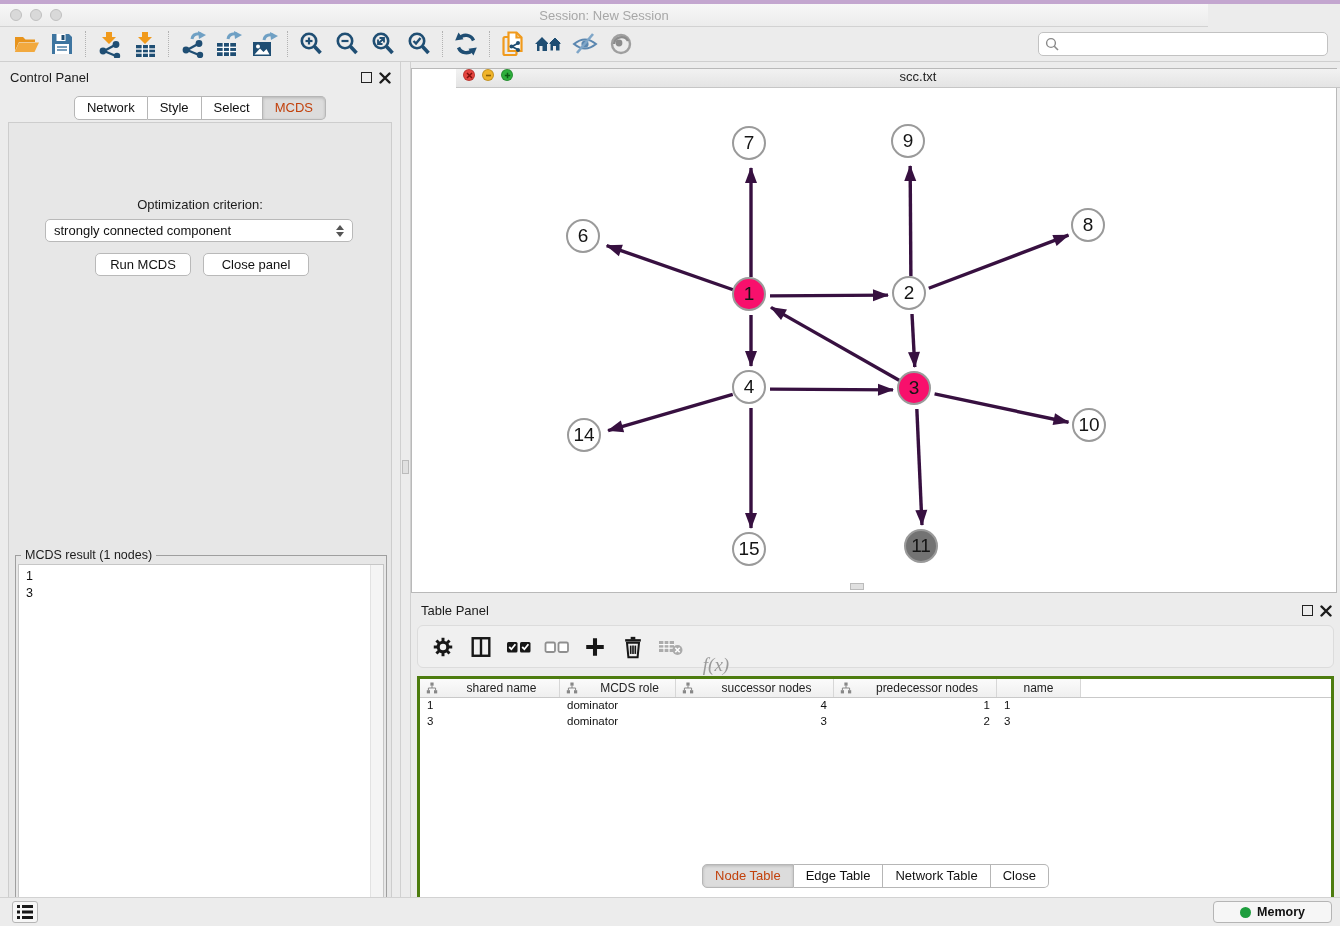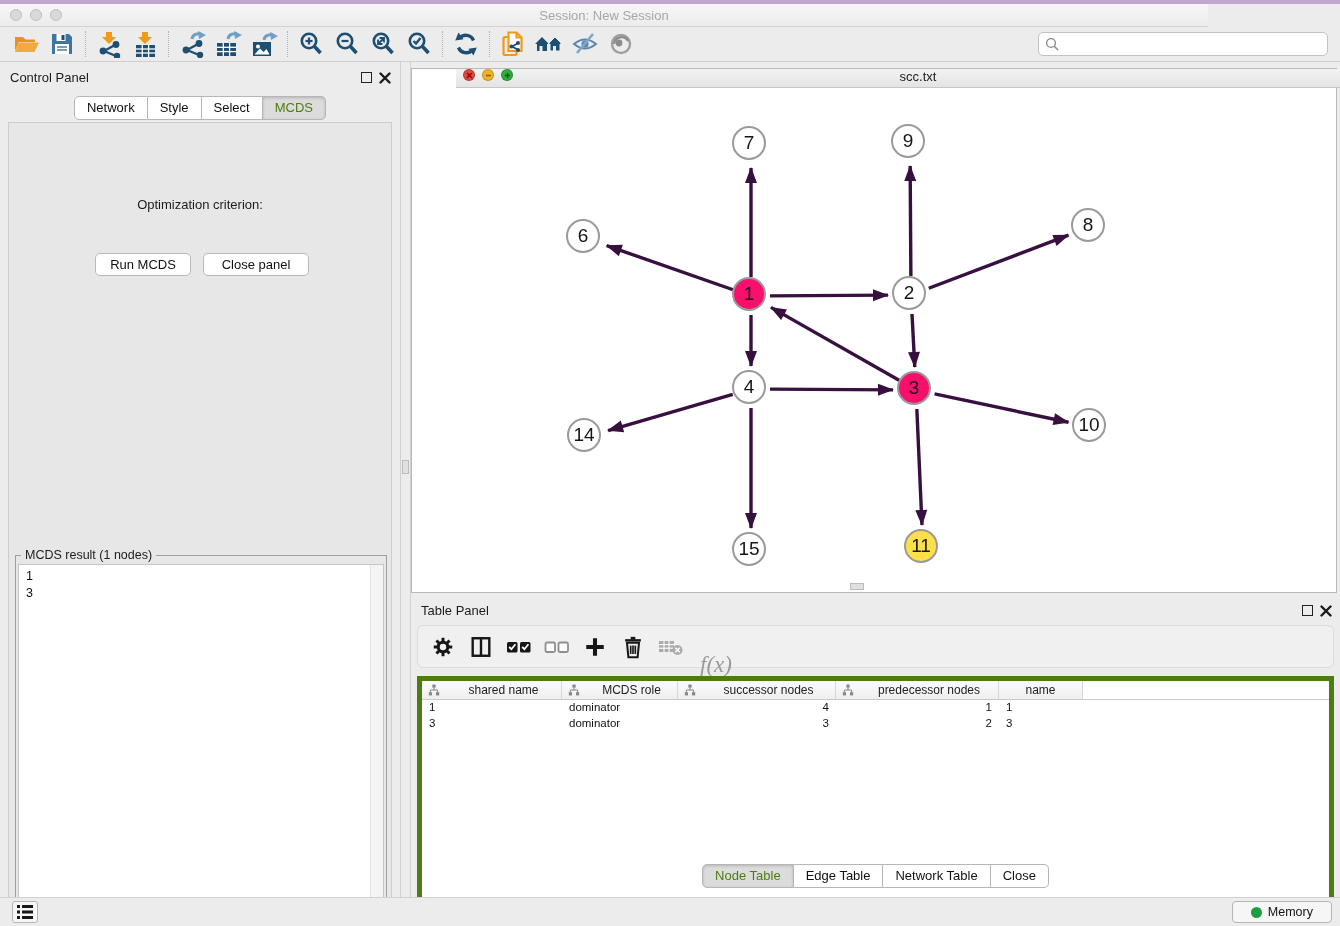--- a/index.html
+++ b/index.html
@@ -30,21 +30,21 @@
   .panel-head { position:absolute; left:0; top:6px; width:100%; height:20px; }
   .panel-title { position:absolute; left:10px; top:2px; font-size:13px; color:#1c1c1c; }
   .float-btn { position:absolute; width:11px; height:11px; border:1.6px solid #222; top:4px; }
   .close-btn { position:absolute; width:12px; height:12px; top:4px; }
   .close-btn svg { display:block; }
   .seg { display:flex; }
   .seg .seg-btn { background:#fff; border:1px solid #b6b6b6; border-left:none; padding:3px 12px 4px;
     font-family:"Liberation Sans",sans-serif; font-size:13px; color:#111; }
   .seg .seg-btn:first-child { border-left:1px solid #b6b6b6; border-radius:5px 0 0 5px; }
   .seg .seg-btn:last-child { border-radius:0 5px 5px 0; }
-  .seg .seg-btn.active { background:#dcdcdc; color:#4d7c0f; box-shadow:inset 0 1px 3px rgba(0,0,0,.18); }
+  .seg .seg-btn.active { background:#dcdcdc; color:#c2410c; box-shadow:inset 0 1px 3px rgba(0,0,0,.18); }
   #cp-tabs { position:absolute; top:34px; left:0; width:100%; justify-content:center; }
   .cp-inner { position:absolute; left:8px; top:60px; width:384px; height:816px;
     background:#E7E7E7; border:1px solid #cdcdcd; }
   .opt-label { position:absolute; top:74px; width:100%; text-align:center; font-size:13px; color:#1c1c1c; }
   .dropdown { position:absolute; left:36px; top:96px; width:308px; height:23px; background:#fff;
     border:1px solid #b9b9b9; border-radius:5px; display:flex; align-items:center; padding:0 8px; font-size:13px; color:#111; }
   .dropdown .dd-stepper { margin-left:auto; display:flex; flex-direction:column; gap:2px; align-items:center; }
   .tri-up { width:0; height:0; border-left:4px solid transparent; border-right:4px solid transparent; border-bottom:5px solid #555; }
   .tri-dn { width:0; height:0; border-left:4px solid transparent; border-right:4px solid transparent; border-top:5px solid #555; }
   .cp-btn { position:absolute; top:130px; height:23px; background:#fff; border:1px solid #b9b9b9;
@@ -72,39 +72,39 @@
   .gnode { position:absolute; width:34px; height:34px; border-radius:50%; border:2px solid #9a9a9a;
     background:#fff; display:flex; align-items:center; justify-content:center; font-size:19px; color:#151515; }
   .gnode.sel { background:#F8106C; }
   .h-grip { position:absolute; left:438px; bottom:2px; width:14px; height:7px; background:#e0e0e0; border:1px solid #bbb; }
 
   
   .table-panel { position:absolute; left:411px; top:597px; width:929px; height:294px; background:#ECECEC; }
   .tp-toolbar { position:absolute; left:6px; top:28px; width:917px; height:43px; background:#f0f0f0;
     border:1px solid #dcdcdc; border-radius:6px; display:flex; align-items:center; padding-left:10px; gap:8px; }
   .tp-btn { width:30px; height:30px; display:flex; align-items:center; justify-content:center; flex:none; }
-  .fx { font-family:"Liberation Serif",serif; font-style:italic; font-size:23px; color:#9a9a9a;margin-top:36px; }
-  .tbl { position:absolute; left:6px; top:79px; width:917px; height:230px; background:#fff; border:5px solid #4d7c0f; overflow:hidden; }
+  .fx { font-family:"Liberation Serif",serif; font-style:italic; font-size:19px; color:#9a9a9a;margin-top:36px; }
+  .tbl { position:absolute; left:6px; top:79px; width:917px; height:230px; background:#fff; border:3px solid #4d7c0f; overflow:hidden; }
   .tbl-head { display:flex; height:19px; border-bottom:1px solid #c9c9c9; }
   .th { background:linear-gradient(#fbfbfb,#efefef); border-right:1px solid #d7d7d7; display:flex;
     align-items:center; font-size:12px; color:#222; flex:none; }
   .th .tree-ic { margin:0 6px 0 6px; flex:none; }
   .th.center { justify-content:center; }
   .th.fill { flex:1; background:#fff; border-right:none; }
   .tr { display:flex; height:16px; }
   .td { font-size:11.5px; color:#111; padding:1px 7px 0; flex:none; overflow:hidden; white-space:nowrap; }
   .td.right { text-align:right; }
   #table-tabs { position:absolute; left:0; top:267px; width:100%; justify-content:center; }
 
   
   .statusbar { position:absolute; left:0; top:897px; width:1340px; height:29px; background:#ECECEC; border-top:1px solid #d2d2d2; }
   .list-btn { position:absolute; left:12px; top:3px; width:26px; height:22px; background:#f6f6f6;
     border:1px solid #b5b5b5; border-radius:3px; display:flex; align-items:center; justify-content:center; }
   .memory-btn { position:absolute; right:8px; top:3px; height:22px; background:#f6f6f6; border:1px solid #b5b5b5;
-    border-radius:4px; display:flex; align-items:center; gap:6px; padding:0 18px; font-size:12.5px; color:#111; }
+    border-radius:4px; display:flex; align-items:center; gap:6px; padding:0 26px; font-size:12.5px; color:#111;font-weight:bold; }
   .mem-dot { width:11px; height:11px; border-radius:50%; }
 </style>
 </head>
 <body>
 
 <div id="app">
 
   <div class="desktop-strip"></div>
 
   <div class="titlebar">
@@ -280,20 +280,27 @@
       </span>
     </div>
     <div class="seg" id="cp-tabs">
         <button class="seg-btn">Network</button>
         <button class="seg-btn">Style</button>
         <button class="seg-btn">Select</button>
         <button class="seg-btn active">MCDS</button>
       </div>
     <div class="cp-inner">
       <div class="opt-label">Optimization criterion:</div>
+      <div class="dropdown">
+        <span>strongly connected component</span>
+        <span class="dd-stepper">
+          <span class="tri-up"></span>
+            <span class="tri-dn"></span>
+        </span>
+      </div>
       <button class="cp-btn" style="left:86px; width:96px">Run MCDS</button>
       <button class="cp-btn" style="left:194px; width:106px">Close panel</button>
       <div class="groupbox">
         <span class="gb-label">MCDS result (1 nodes)</span>
         <div class="gb-text">
           <pre id="mcds-result">1
 3</pre>
           <div class="gb-scroll"></div>
         </div>
       </div>
@@ -348,21 +355,21 @@
         <div class="gnode" style="left: 479px; top: 36px; background: rgb(255, 255, 255); border-color: rgb(154, 154, 154);">9</div>
         <div class="gnode" style="left: 154px; top: 131px; background: rgb(255, 255, 255); border-color: rgb(154, 154, 154);">6</div>
         <div class="gnode" style="left: 659px; top: 120px; background: rgb(255, 255, 255); border-color: rgb(154, 154, 154);">8</div>
         <div class="gnode sel" style="left: 320px; top: 189px; background: rgb(248, 16, 108); border-color: rgb(154, 154, 154);">1</div>
         <div class="gnode" style="left: 480px; top: 188px; background: rgb(255, 255, 255); border-color: rgb(154, 154, 154);">2</div>
         <div class="gnode" style="left: 320px; top: 282px; background: rgb(255, 255, 255); border-color: rgb(154, 154, 154);">4</div>
         <div class="gnode sel" style="left: 485px; top: 283px; background: rgb(248, 16, 108); border-color: rgb(154, 154, 154);">3</div>
         <div class="gnode" style="left: 155px; top: 330px; background: rgb(255, 255, 255); border-color: rgb(154, 154, 154);">14</div>
         <div class="gnode" style="left: 660px; top: 320px; background: rgb(255, 255, 255); border-color: rgb(154, 154, 154);">10</div>
         <div class="gnode" style="left: 320px; top: 444px; background: rgb(255, 255, 255); border-color: rgb(154, 154, 154);">15</div>
-        <div class="gnode" style="left: 492px; top: 441px; background: #fde047; border-color: rgb(154, 154, 154);">11</div>
+        <div class="gnode" style="left: 492px; top: 441px; background: #737373; border-color: rgb(154, 154, 154);">11</div>
       </div>
     <div class="h-grip"></div>
   </div>
 
   <div class="table-panel">
     <div class="panel-head" style="top:4px">
       <span class="panel-title">Table Panel</span>
       <span class="float-btn" style="left:891px"></span>
       <span class="close-btn" style="left:909px">
         <svg width="12" height="12" viewBox="0 0 12 12">

